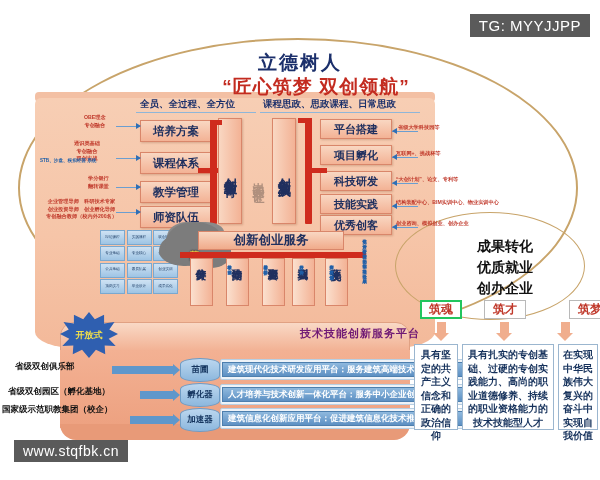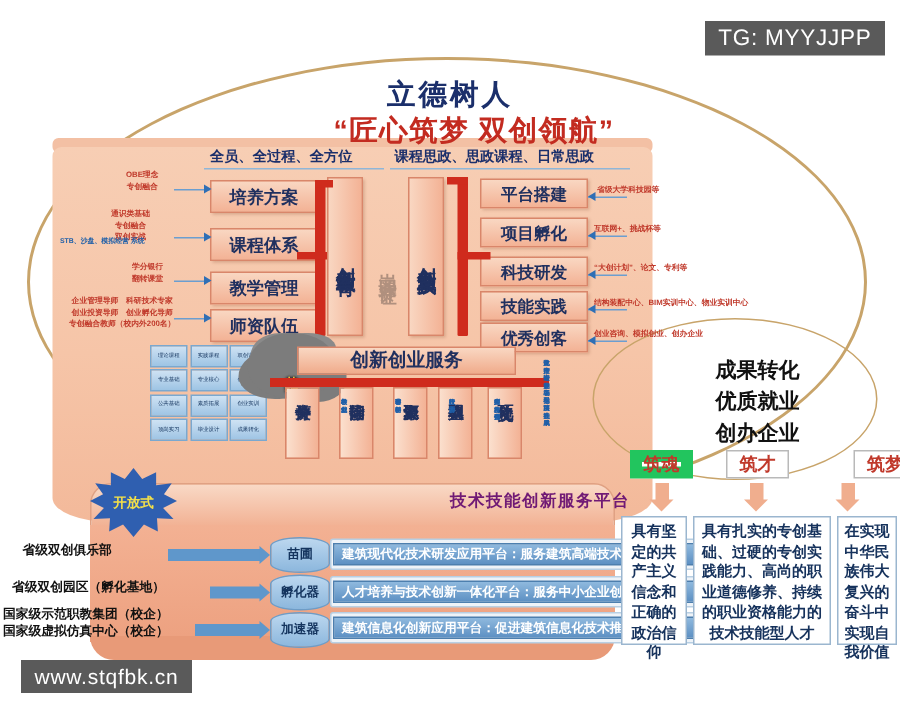--- a/index.html
+++ b/index.html
@@ -265,21 +265,21 @@
   }
   .rw-a{ top:359px; } .rw-b{ top:384px; } .rw-c{ top:408px; }
 
   
   .goal-box{
     position:absolute; z-index:14; width:42px; height:19px;
     background:#fff; border:1px solid #b9b9b9;
     color:#c0392b; font-weight:bold; font-size:12px;
     display:flex; align-items:center; justify-content:center;
   }
-  .goal-box.hi{ border:8px solid #22c55e; }
+  .goal-box.hi{ border:2px solid #22c55e; }
   .g1{ left:420px; top:300px; } .g2{ left:484px; top:300px; } .g3{ left:545px; top:300px;margin-left:24px; }
 
   .goal-arrow{
     position:absolute; z-index:14; width:9px; height:12px; background:#f0ae8e;
   }
   .goal-arrow:after{
     content:''; position:absolute; left:-4px; bottom:-7px;
     border-left:8px solid transparent; border-right:8px solid transparent;
     border-top:8px solid #f0ae8e;
   }
@@ -434,21 +434,20 @@
 
   <div class="plat-top"></div>
   <div class="plat-body"></div>
   <div class="plat-foot"></div>
   <div class="starburst">开放式</div>
   <div class="plat-title">技术技能创新服务平台</div>
 
   <div class="leftlabel ll1">省级双创俱乐部</div>
   <div class="leftlabel ll2">省级双创园区（孵化基地）</div>
   <div class="leftlabel ll3">国家级示范职教集团（校企）</div>
-  <div class="leftlabel ll4">国家级虚拟仿真中心（校企）</div>
 
   <div class="larrow" style="left:112px; top:366px; width:62px;"></div>
   <div class="larrow" style="left:140px; top:391px; width:34px;"></div>
   <div class="larrow" style="left:130px; top:416px; width:44px;"></div>
 
   <div class="cyl cy1">苗圃</div>
   <div class="cyl cy2">孵化器</div>
   <div class="cyl cy3">加速器</div>
 
   <div class="rwrap rw-a"></div>

